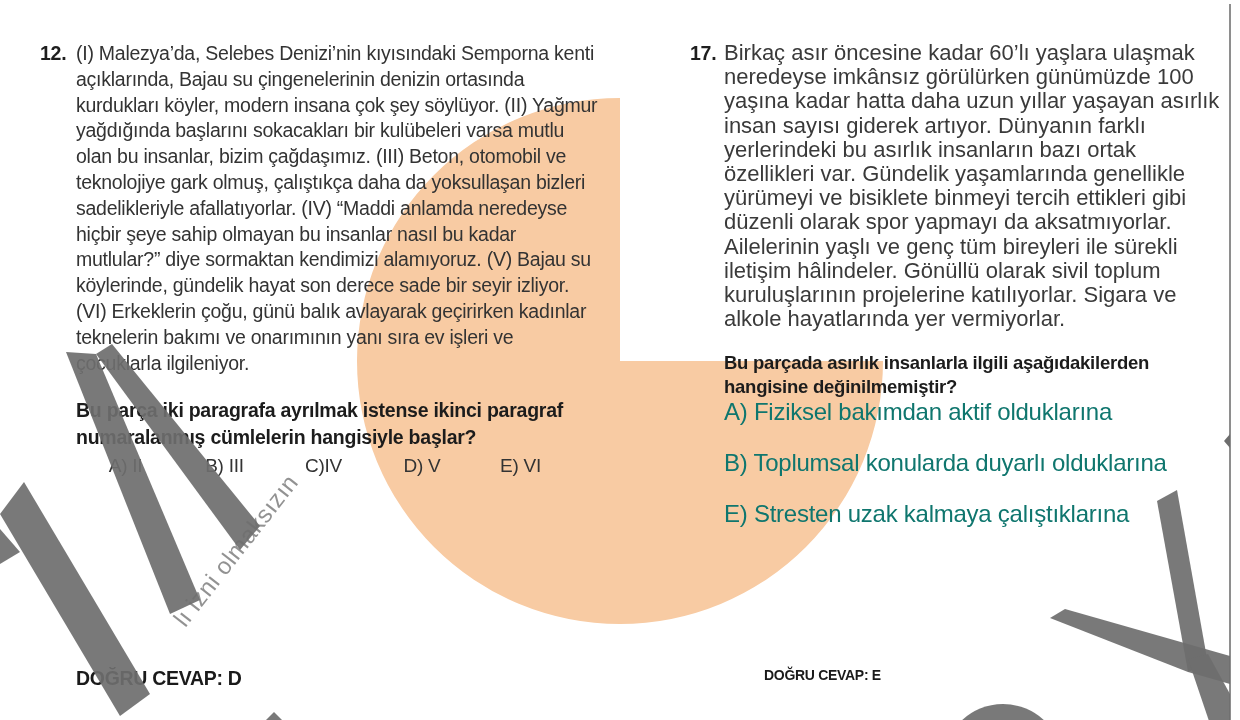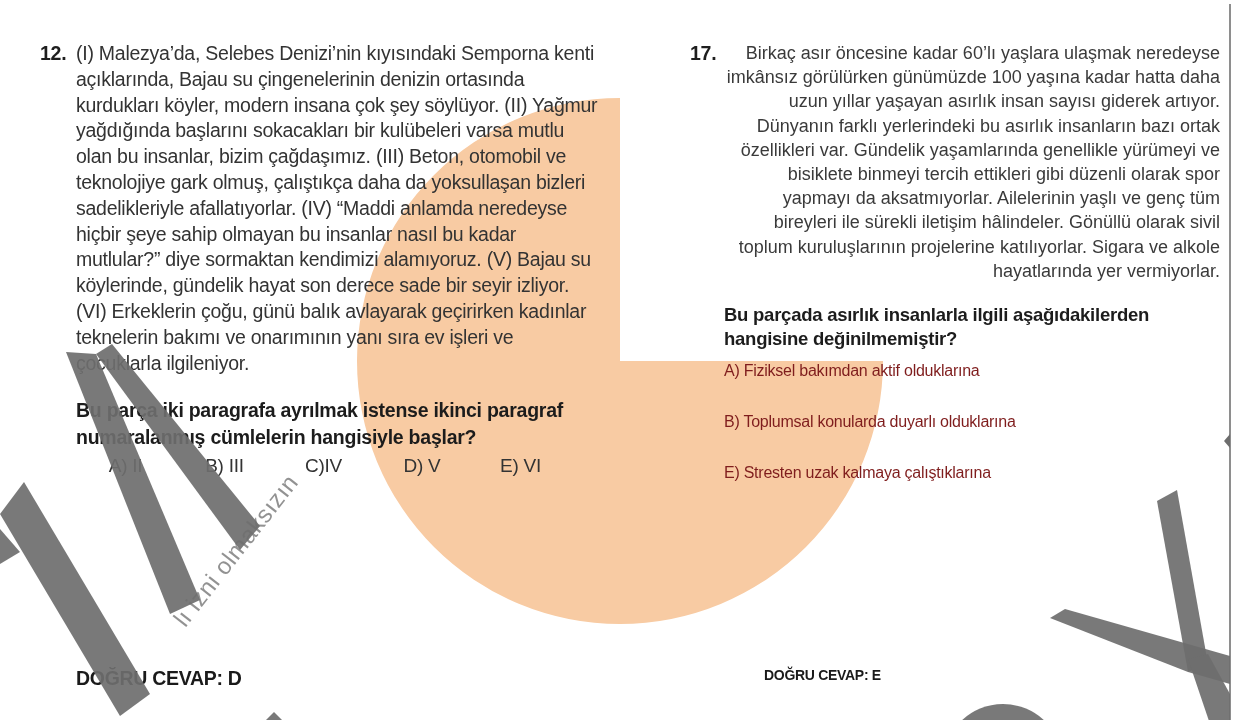--- a/index.html
+++ b/index.html
@@ -50,21 +50,21 @@
 
     .qnum {
       position: absolute;
       left: 0;
       top: 0;
       font-weight: bold;
       color: #1e1e1e;
     }
     .q12 .body-col { margin-left: 36px; }
     .q17 .body-col { margin-left: 34px; }
-    .q17 .passage { font-size: 18px; line-height: 24.2px; letter-spacing: 0; color: #3a3a3a; text-align: right; }
+    .q17 .passage { font-size: 22px; line-height: 24.2px; letter-spacing: 0; color: #3a3a3a; }
 
     .passage { margin: 0; color: #333; }
     .stem {
       margin: 0;
       font-weight: bold;
       color: #1c1c1c;
     }
     .q12 .stem { margin-top: 21px; font-size: 19.5px; line-height: 27px; }
     .q17 .stem { margin-top: 20px; font-size: 18.5px; line-height: 24px; }
     .underlined { text-decoration-thickness: 2px; text-underline-offset: 2px; }
@@ -72,21 +72,21 @@
     .opts-row {
       display: flex;
       margin-top: 2px;
       font-size: 19px;
       color: #333;
       text-align: center;
     }
     .opts-row .opt { width: 99px; }
     .opts-row .opt:nth-child(4) { width: 98px; }
 
-    .opts-col { margin-top: 7px; font-size: 16px; color: #7f1d1d; }
+    .opts-col { font-size: 24px; color: #0f766e; }
     .opts-col .opt { height: 25px; line-height: 25px; margin-bottom: 26px; }
 
     .answer {
       position: absolute;
       font-weight: bold;
       font-size: 19.5px;
       color: #1a1a1a;
       letter-spacing: -0.3px;
     }
     .ans12 { left: 76px; top: 663px; }

